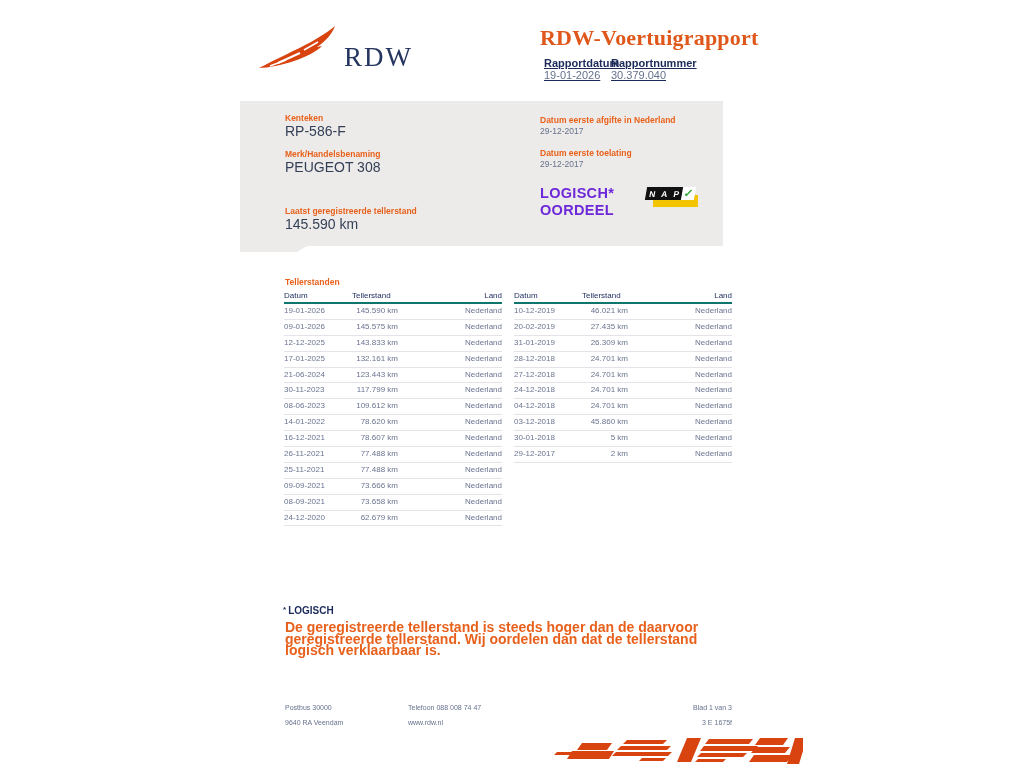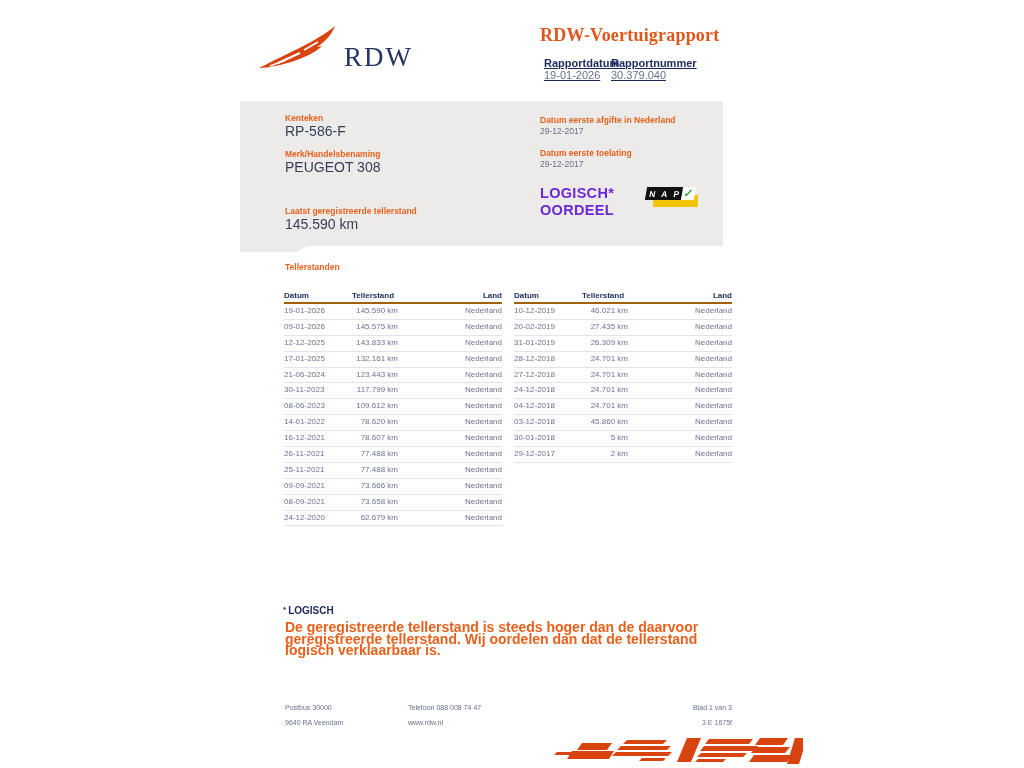--- a/index.html
+++ b/index.html
@@ -9,21 +9,21 @@
   }
   
   .logo{position:absolute;left:256px;top:22px;display:flex;align-items:flex-end;}
   .logo svg{display:block;}
   .logo-text{
     font-family:"Liberation Serif", serif;font-size:27px;color:#25355F;
     letter-spacing:2px;margin-left:8px;line-height:30px;
   }
   .report-title{
     position:absolute;left:540px;top:25px;
-    font-family:"Liberation Serif", serif;font-weight:bold;font-size:18px;
+    font-family:"Liberation Serif", serif;font-weight:bold;font-size:22px;
     color:#E0571C;letter-spacing:0.2px;
   }
   .report-meta{position:absolute;left:544px;top:57px;font-size:11px;text-decoration:underline;}
   .report-meta .row{display:grid;grid-template-columns:67px auto;line-height:12px;}
   .meta-label{font-weight:bold;color:#1B2A5B;}
   .meta-value{color:#66718C;}
   
   .panel{
     position:absolute;left:240px;top:101px;width:483px;height:151px;background:#EDEBE9;
     clip-path:polygon(0 0,100% 0,100% 145px,67px 145px,57px 100%,0 100%);
@@ -41,27 +41,27 @@
   
   .nap{position:absolute;left:406px;top:84px;width:56px;height:26px;}
   .nap-bar{position:absolute;left:7px;top:10px;width:45px;height:12px;background:#F2C500;}
   .nap-tile{
     position:absolute;top:2px;width:13px;height:13px;transform:skewX(-10deg);
     display:flex;align-items:center;justify-content:center;
     font-size:8.5px;font-weight:bold;color:#fff;background:#111111;
   }
   .nap-tile.check{background:#ffffff;color:#2FA832;font-size:11px;}
   
-  .section-title{position:absolute;left:285px;top:262px;font-size:8.5px;font-weight:bold;color:#E8611C;}
+  .section-title{position:absolute;left:285px;top:277px;font-size:8.5px;font-weight:bold;color:#E8611C;}
   .otable{position:absolute;top:289px;width:218px;font-size:8px;}
   .otable.left{left:284px;}
   .otable.right{left:514px;}
   .thead{
     display:grid;grid-template-columns:68px 46px 1fr;height:13px;line-height:13px;
-    font-weight:bold;color:#1B2A5B;border-bottom:2px solid #a16207;
+    font-weight:normal;color:#1B2A5B;border-bottom:2px solid #0f766e;
   }
   .thead .c2{text-align:right;}
   .trow{
     display:grid;grid-template-columns:68px 46px 1fr;height:14.9px;line-height:14.9px;
     color:#6A7490;border-bottom:1px solid #E3E3E8;
   }
   .trow .c1{text-align:right;}
   .trow .c2{text-align:right;}
   
   .note-title{position:absolute;left:283px;top:605px;font-size:10px;font-weight:800;color:#1B2A5B;}

